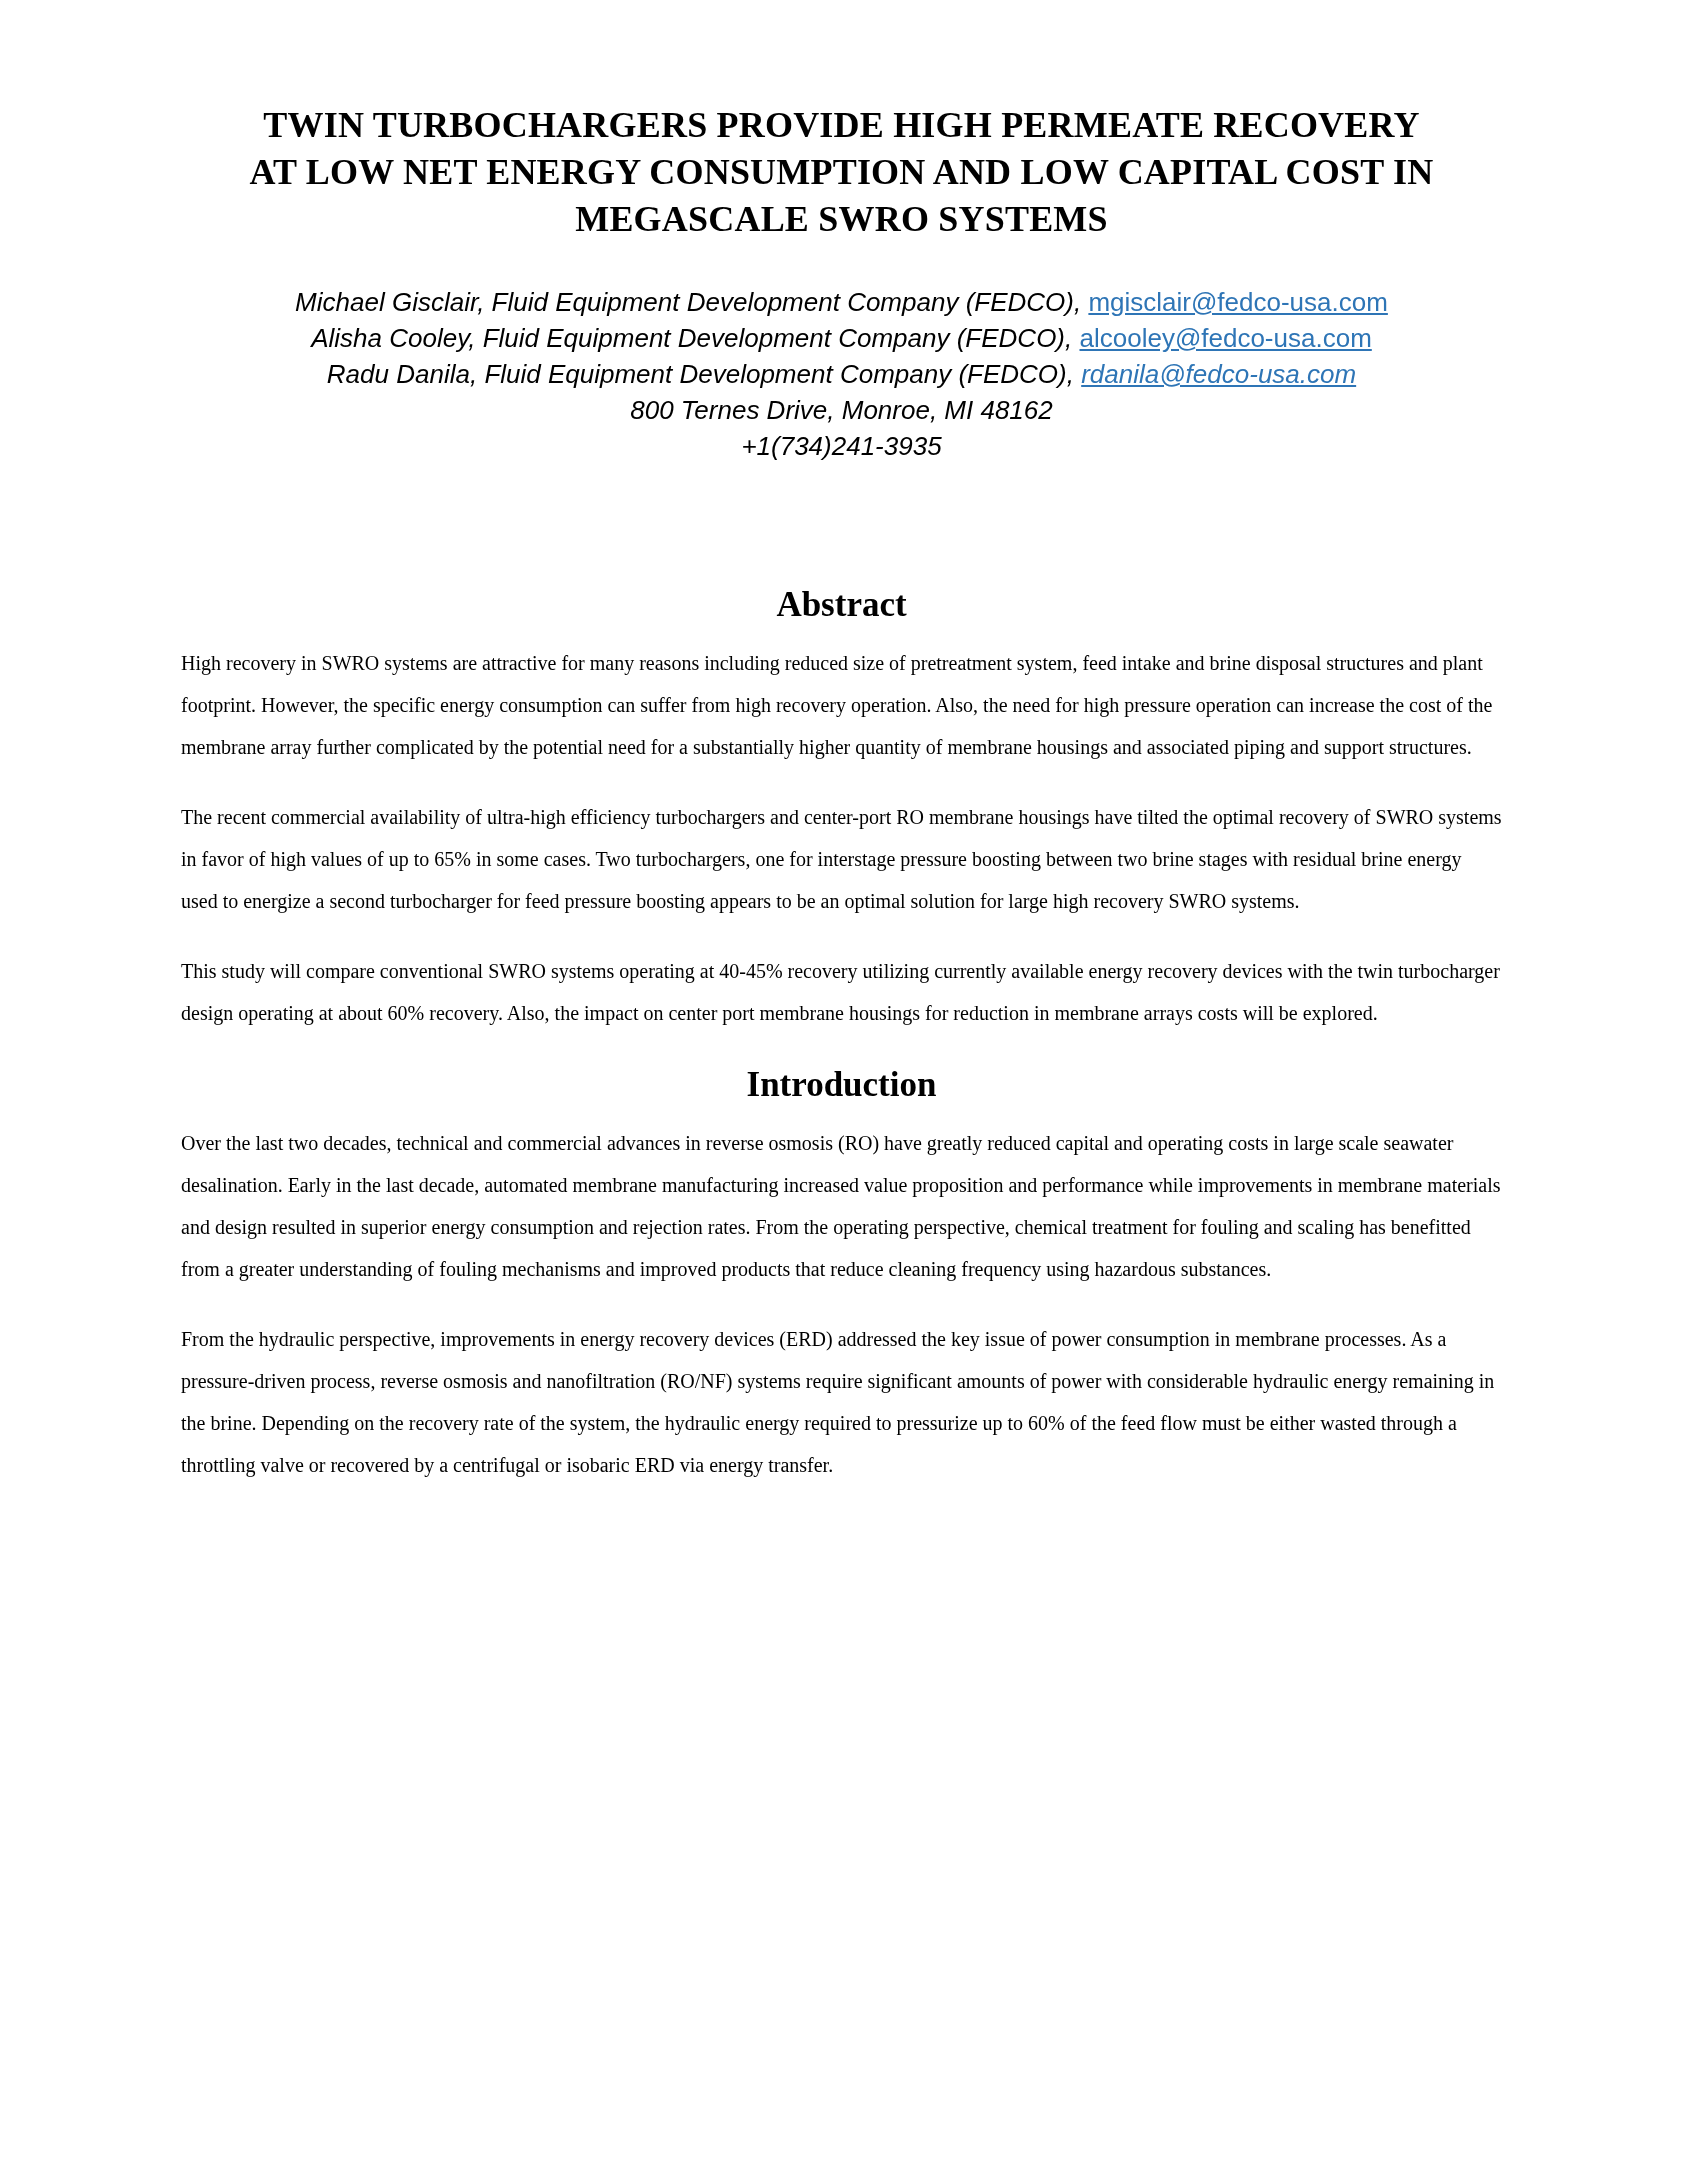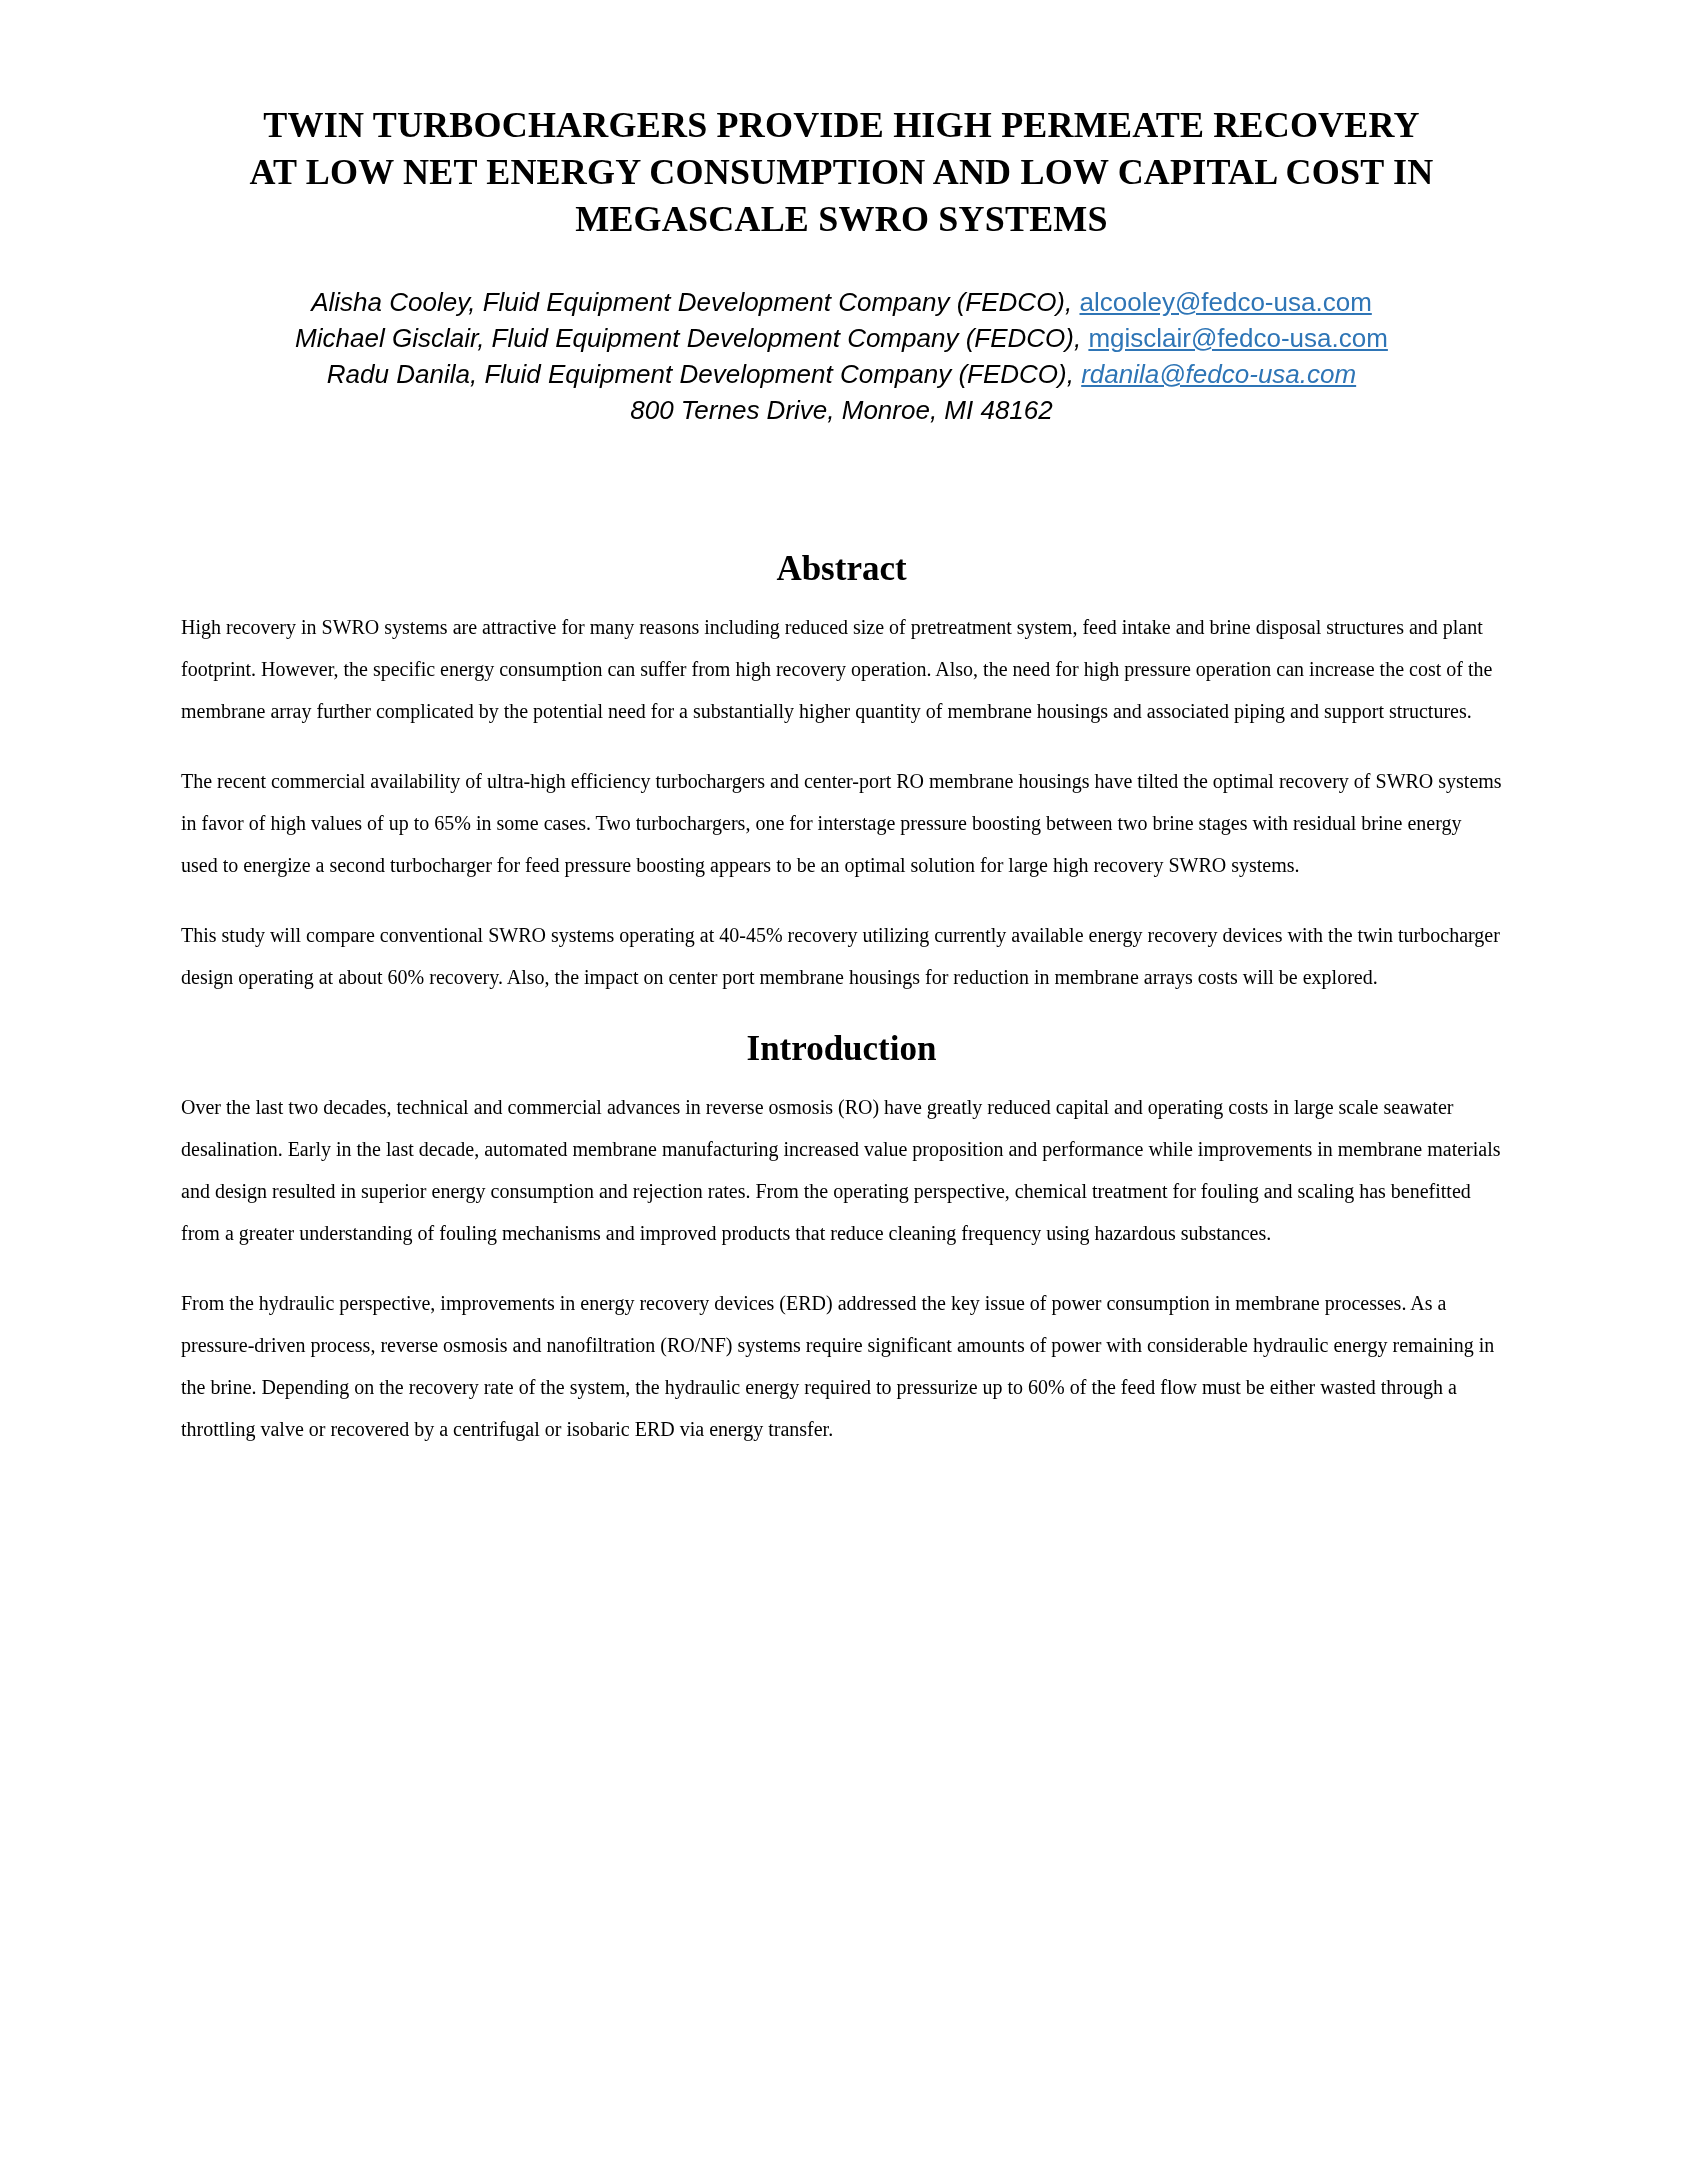--- a/index.html
+++ b/index.html
@@ -71,24 +71,25 @@
 
 <div class="page">
 
   <div class="title">
     <div>TWIN TURBOCHARGERS PROVIDE HIGH PERMEATE RECOVERY</div>
     <div>AT LOW NET ENERGY CONSUMPTION AND LOW CAPITAL COST IN</div>
     <div>MEGASCALE SWRO SYSTEMS</div>
   </div>
 
   <div class="authors">
+    <div><span>Michael Gisclair, Fluid Equipment Development Company (FEDCO), </span><a class="email upright" style="color: rgb(46, 117, 182);">mgisclair@fedco-usa.com</a></div>
     <div><span>Alisha Cooley, Fluid Equipment Development Company (FEDCO), </span><a class="email upright" style="color: rgb(46, 117, 182);">alcooley@fedco-usa.com</a></div>
-    <div><span>Michael Gisclair, Fluid Equipment Development Company (FEDCO), </span><a class="email upright" style="color: rgb(46, 117, 182);">mgisclair@fedco-usa.com</a></div>
     <div><span>Radu Danila, Fluid Equipment Development Company (FEDCO), </span><a class="email" style="color: rgb(46, 117, 182);">rdanila@fedco-usa.com</a></div>
     <div>800 Ternes Drive, Monroe, MI 48162</div>
+    <div>+1(734)241-3935</div>
   </div>
 
   <h2 class="heading heading-abstract">Abstract</h2>
   <p class="body-para">High recovery in SWRO systems are attractive for many reasons including reduced size of pretreatment system, feed intake and brine disposal structures and plant footprint. However, the specific energy consumption can suffer from high recovery operation. Also, the need for high pressure operation can increase the cost of the membrane array further complicated by the potential need for a substantially higher quantity of membrane housings and associated piping and support structures.</p>
   <p class="body-para">The recent commercial availability of ultra-high efficiency turbochargers and center-port RO membrane housings have tilted the optimal recovery of SWRO systems in favor of high values of up to 65% in some cases. Two turbochargers, one for interstage pressure boosting between two brine stages with residual brine energy used to energize a second turbocharger for feed pressure boosting appears to be an optimal solution for large high recovery SWRO systems.</p>
   <p class="body-para">This study will compare conventional SWRO systems operating at 40-45% recovery utilizing currently available energy recovery devices with the twin turbocharger design operating at about 60% recovery. Also, the impact on center port membrane housings for reduction in membrane arrays costs will be explored.</p>
 
   <h2 class="heading heading-introduction">Introduction</h2>
   <p class="body-para">Over the last two decades, technical and commercial advances in reverse osmosis (RO) have greatly reduced capital and operating costs in large scale seawater desalination.  Early in the last decade, automated membrane manufacturing increased value proposition and performance while improvements in membrane materials and design resulted in superior energy consumption and rejection rates.  From the operating perspective, chemical treatment for fouling and scaling has benefitted from a greater understanding of fouling mechanisms and improved products that reduce cleaning frequency using hazardous substances.</p>
   <p class="body-para">From the hydraulic perspective, improvements in energy recovery devices (ERD) addressed the key issue of power consumption in membrane processes.  As a pressure-driven process, reverse osmosis and nanofiltration (RO/NF) systems require significant amounts of power with considerable hydraulic energy remaining in the brine.   Depending on the recovery rate of the system, the hydraulic energy required to pressurize up to 60% of the feed flow must be either wasted through a throttling valve or recovered by a centrifugal or isobaric ERD via energy transfer.</p>

